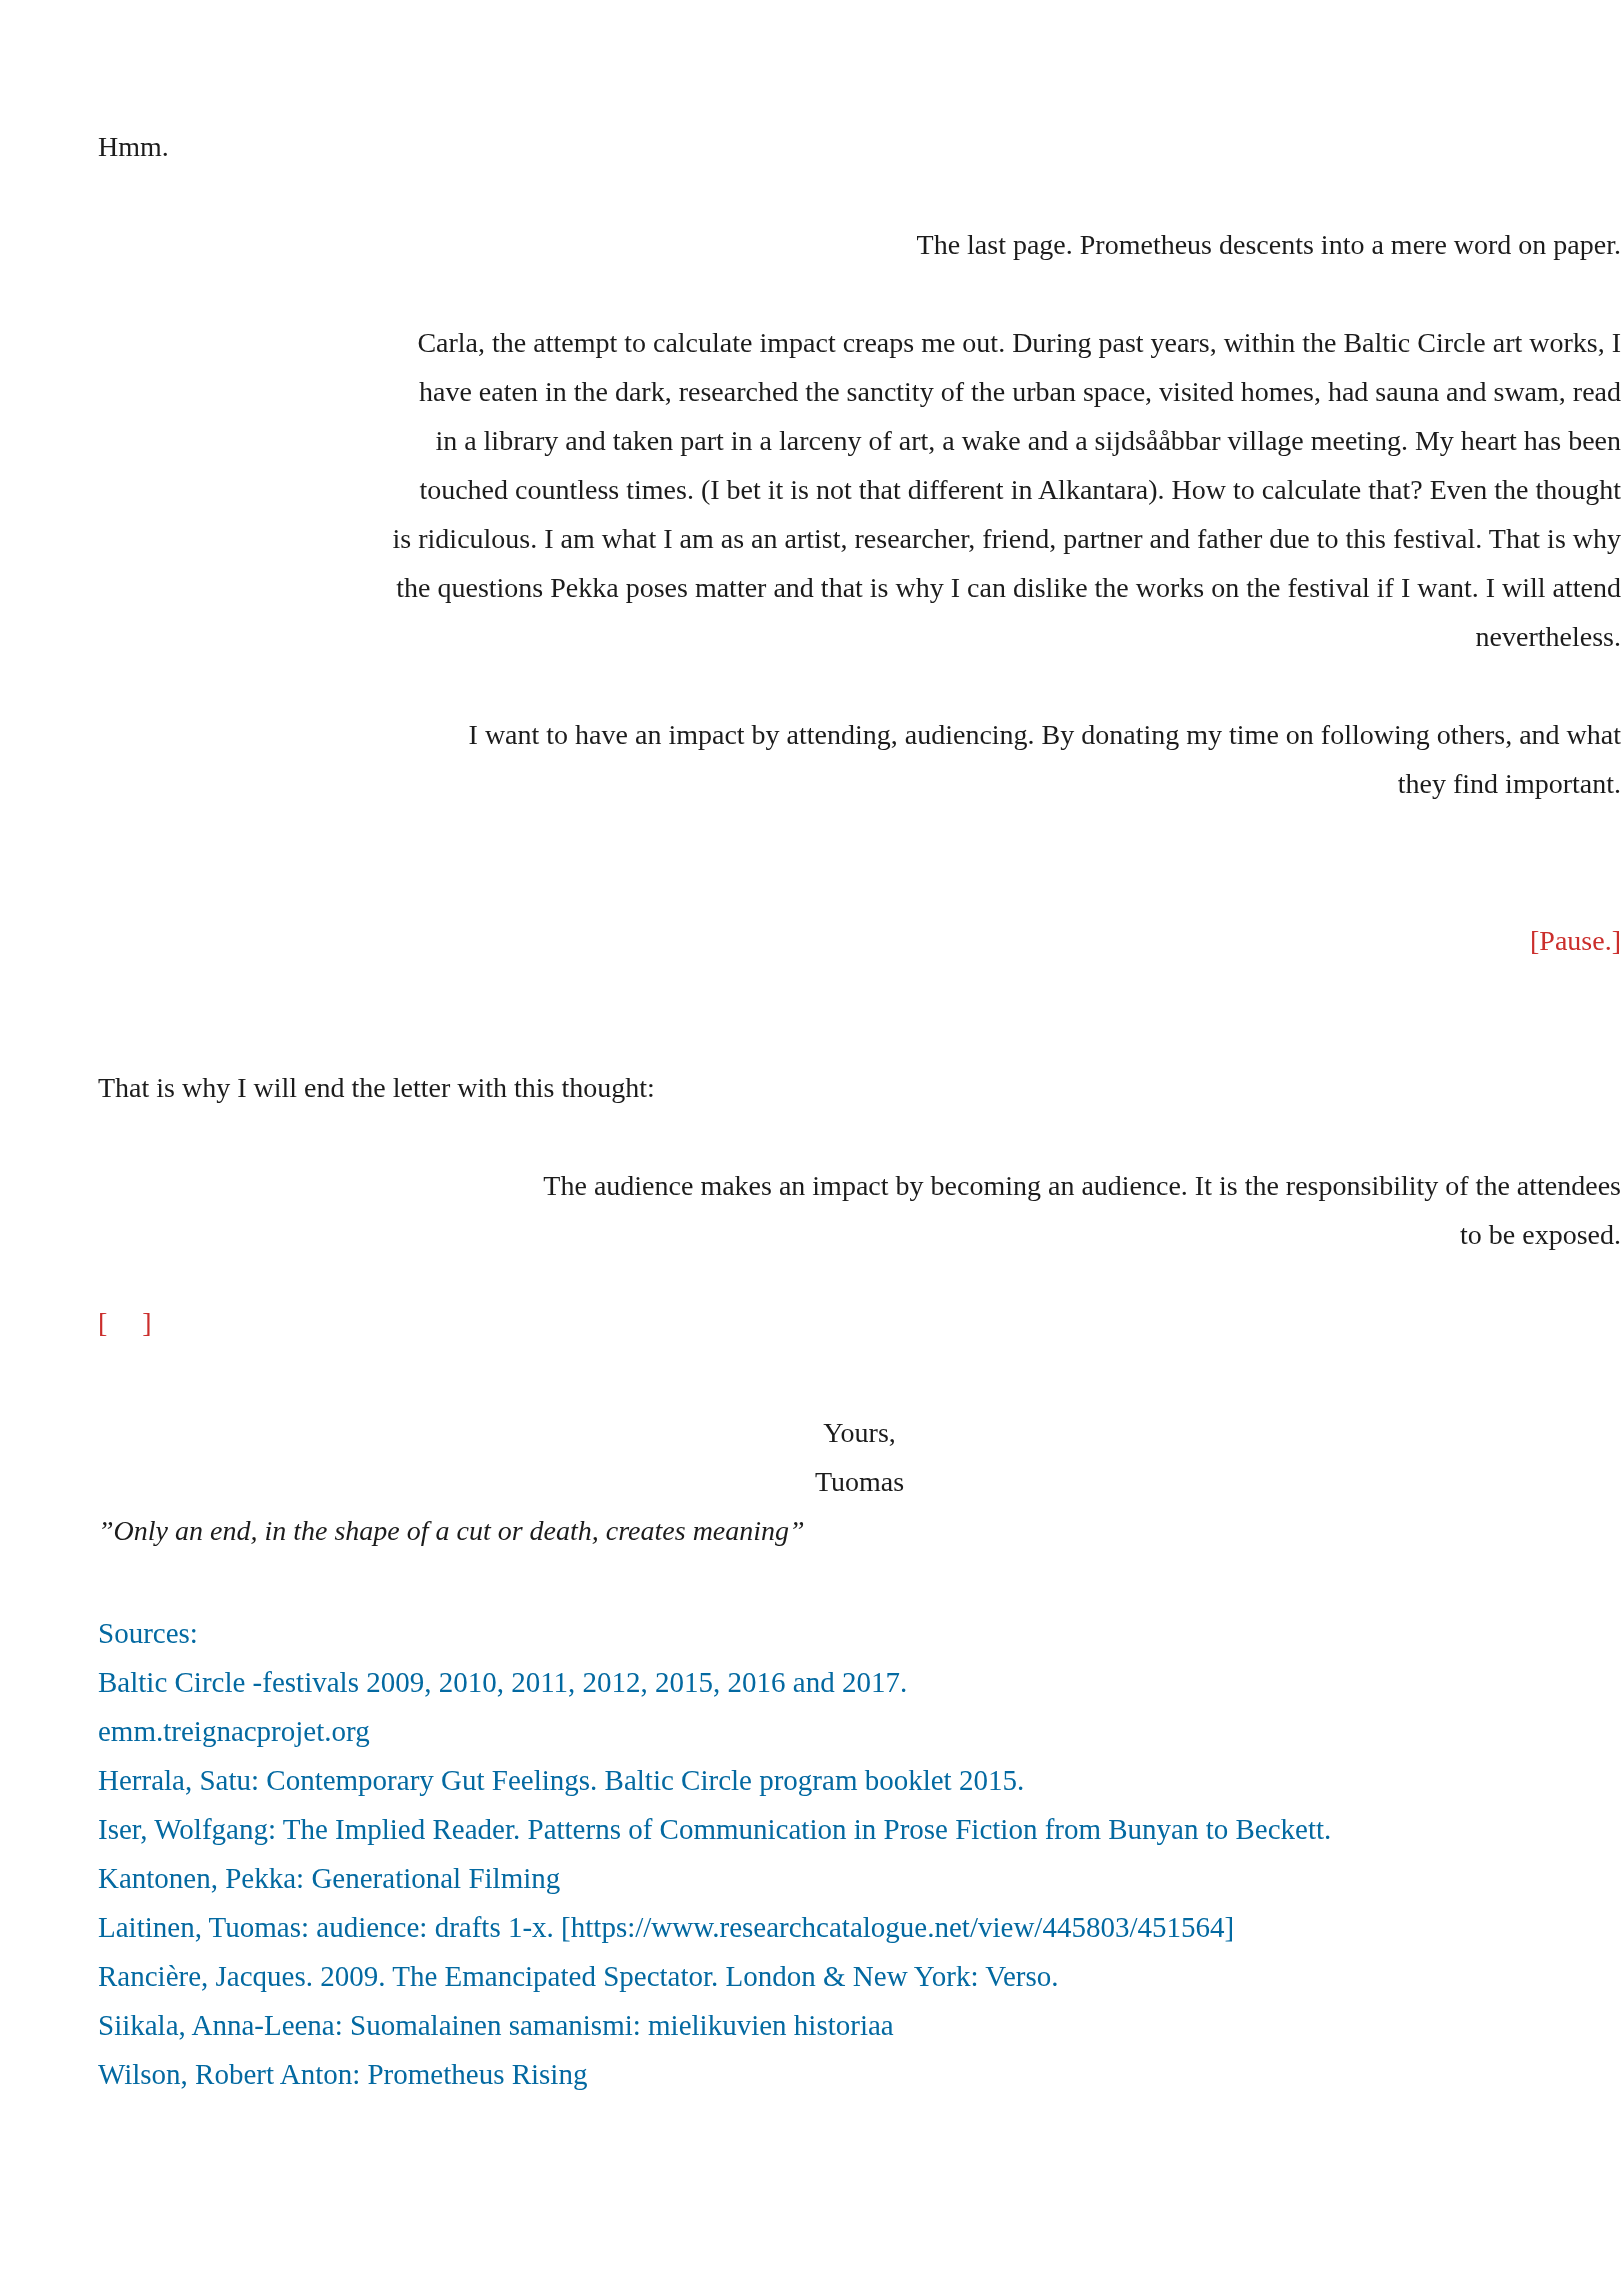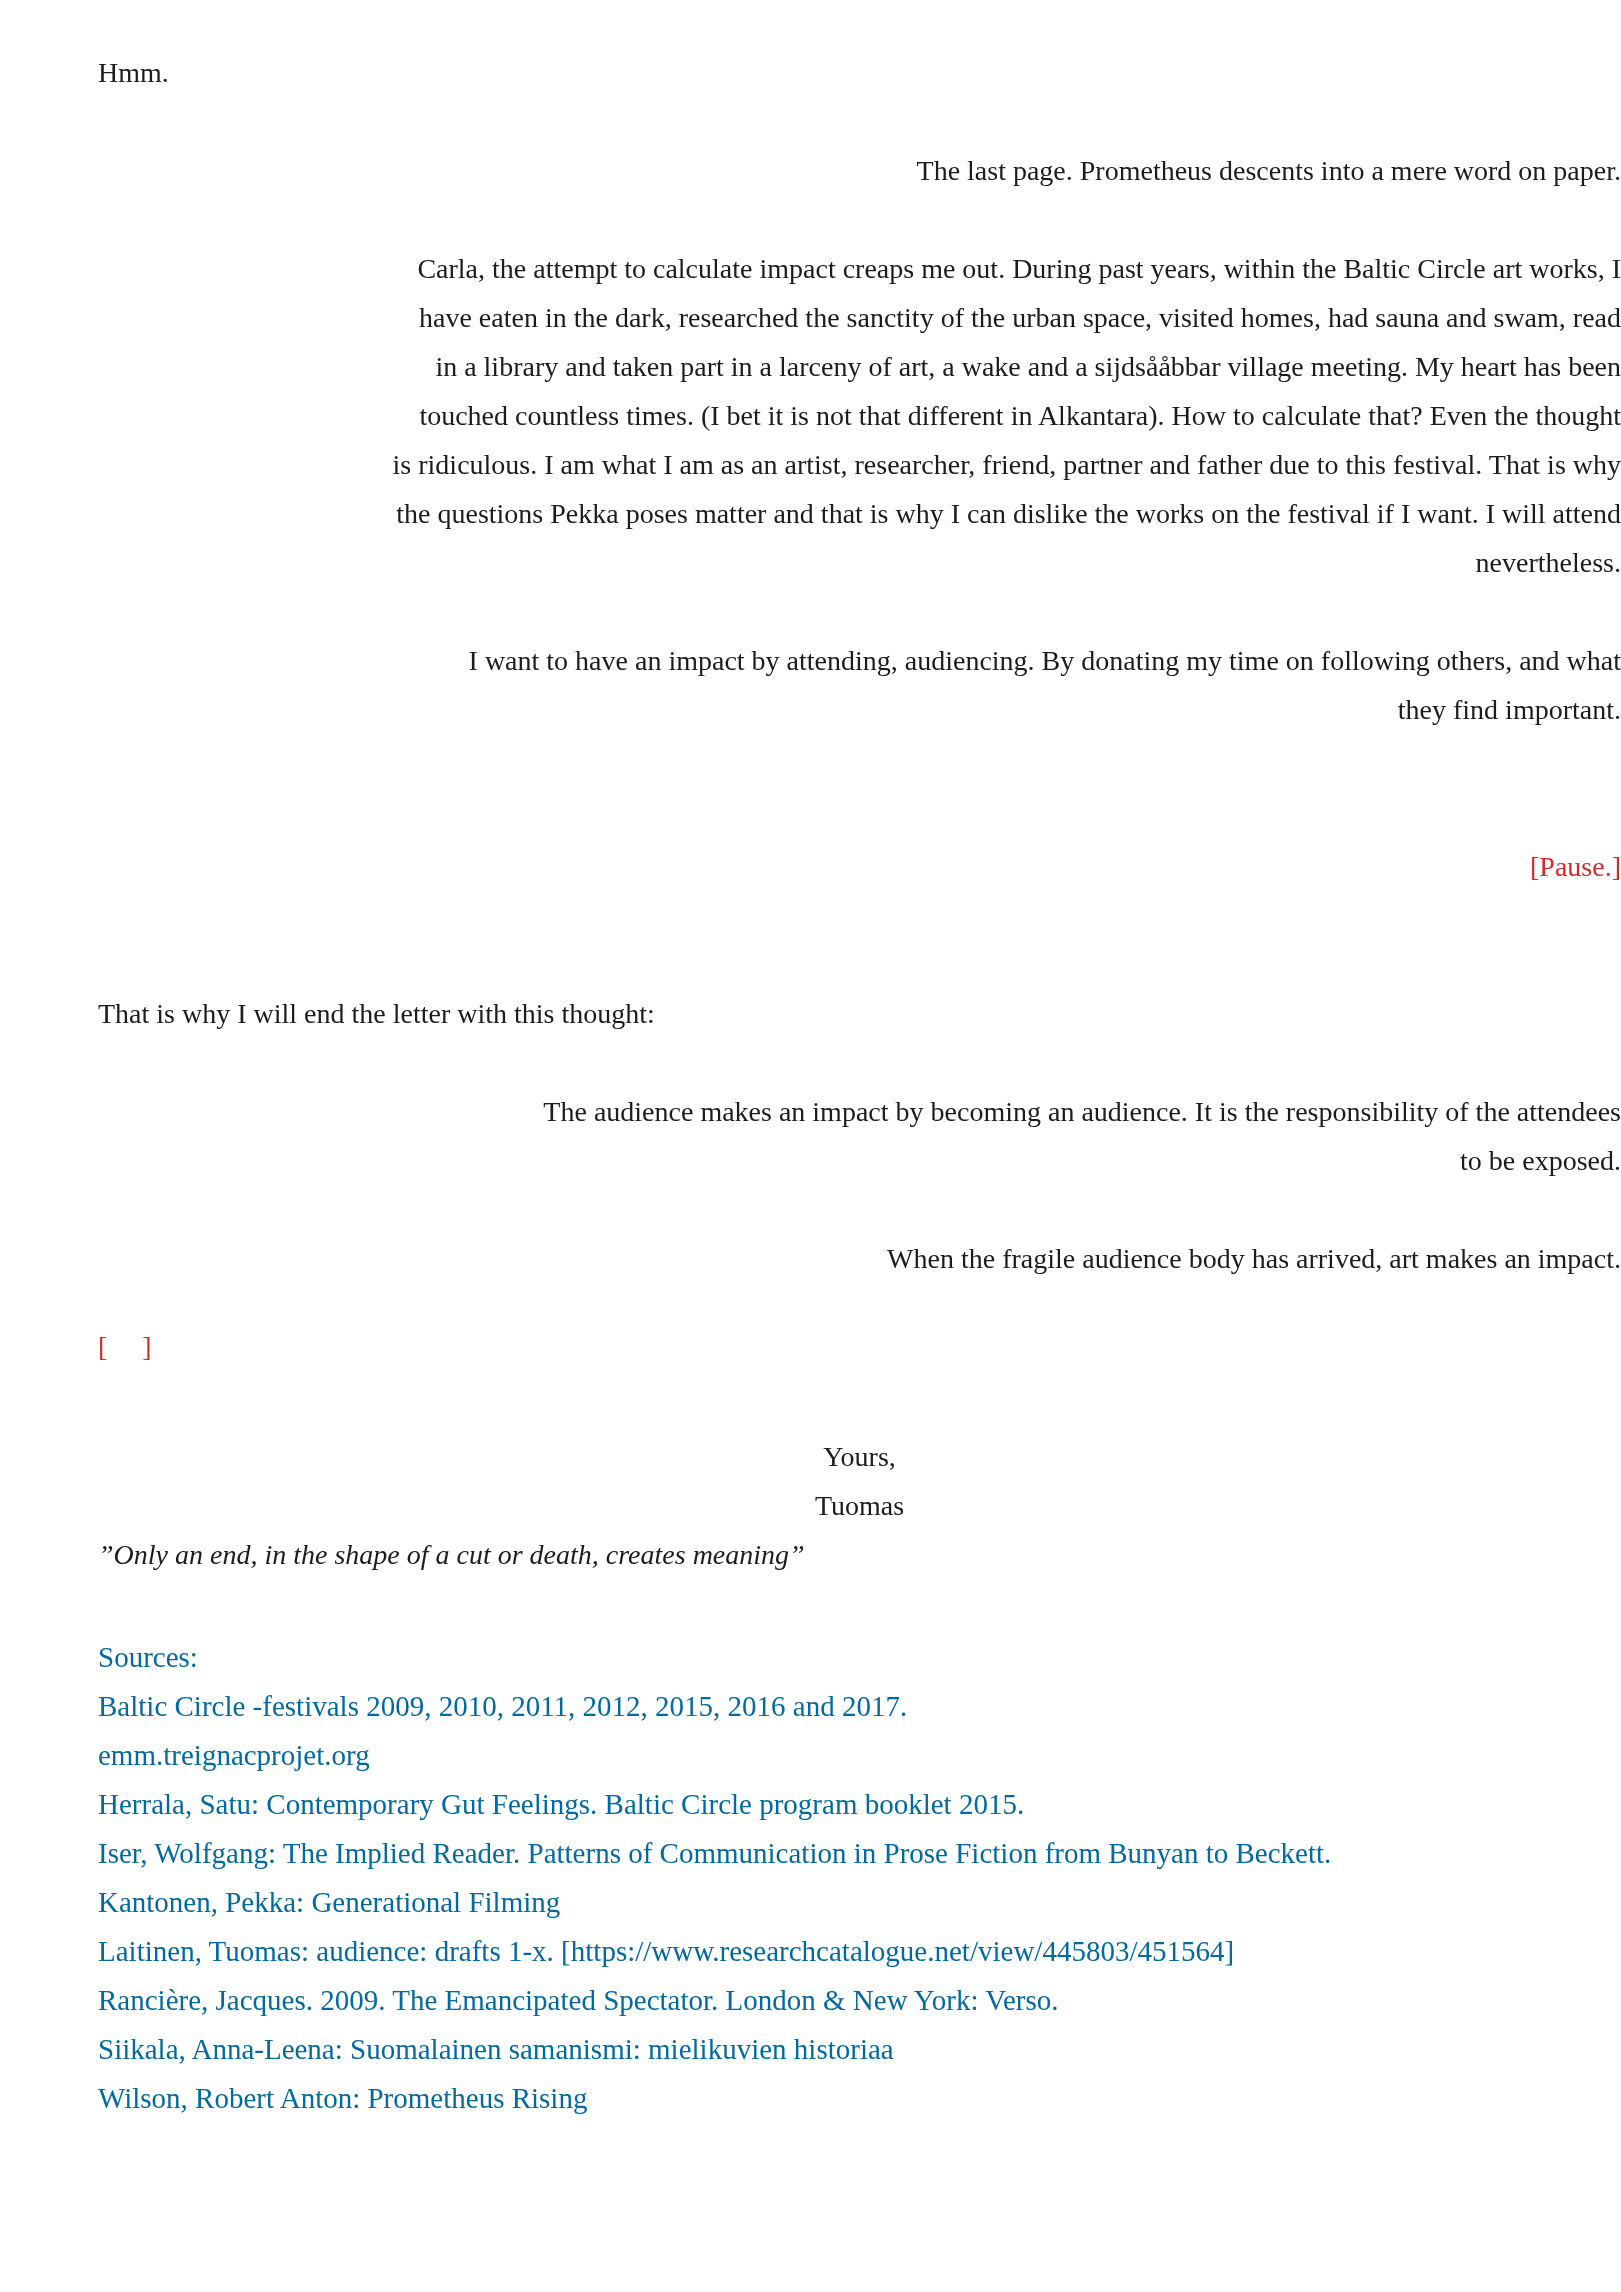--- a/index.html
+++ b/index.html
@@ -10,23 +10,24 @@
   .page {
     position: relative;
     width: 1621px;
     height: 2293px;
     background: #ffffff;
     overflow: hidden;
     font-family: "Liberation Serif", serif;
   }
   .content {
     box-sizing: border-box;
-    padding-top: 48px;
+    padding-top: 114px;
     padding-left: 98px;
     width: 1621px;
+    margin-top: 8px;
   }
   .para {
     white-space: pre;
   }
   .body {
     font-size: 28px;
     line-height: 49px;
     color: #1c1c1c;
   }
   .red {
@@ -71,21 +72,20 @@
     <div class="para body gap1">I want to have an impact by attending, audiencing. By donating my time on following others, and what
 they find important.</div>
 
     <div class="para red gap-pause">[Pause.]</div>
 
     <div class="para body gap-after-pause">That is why I will end the letter with this thought:</div>
 
     <div class="para body gap1">The audience makes an impact by becoming an audience. It is the responsibility of the attendees
 to be exposed.</div>
 
-    <div class="para body gap1">When the fragile audience body has arrived, art makes an impact.</div>
 
     <div class="para red gap-brackets">[&nbsp;&nbsp;&nbsp;&nbsp;&nbsp;]</div>
 
     <div class="para body gap-sign">Yours,
 Tuomas</div>
 
     <div class="para body italic">”Only an end, in the shape of a cut or death, creates meaning”</div>
 
     <div class="sources">
       <div class="src">Sources:</div>

